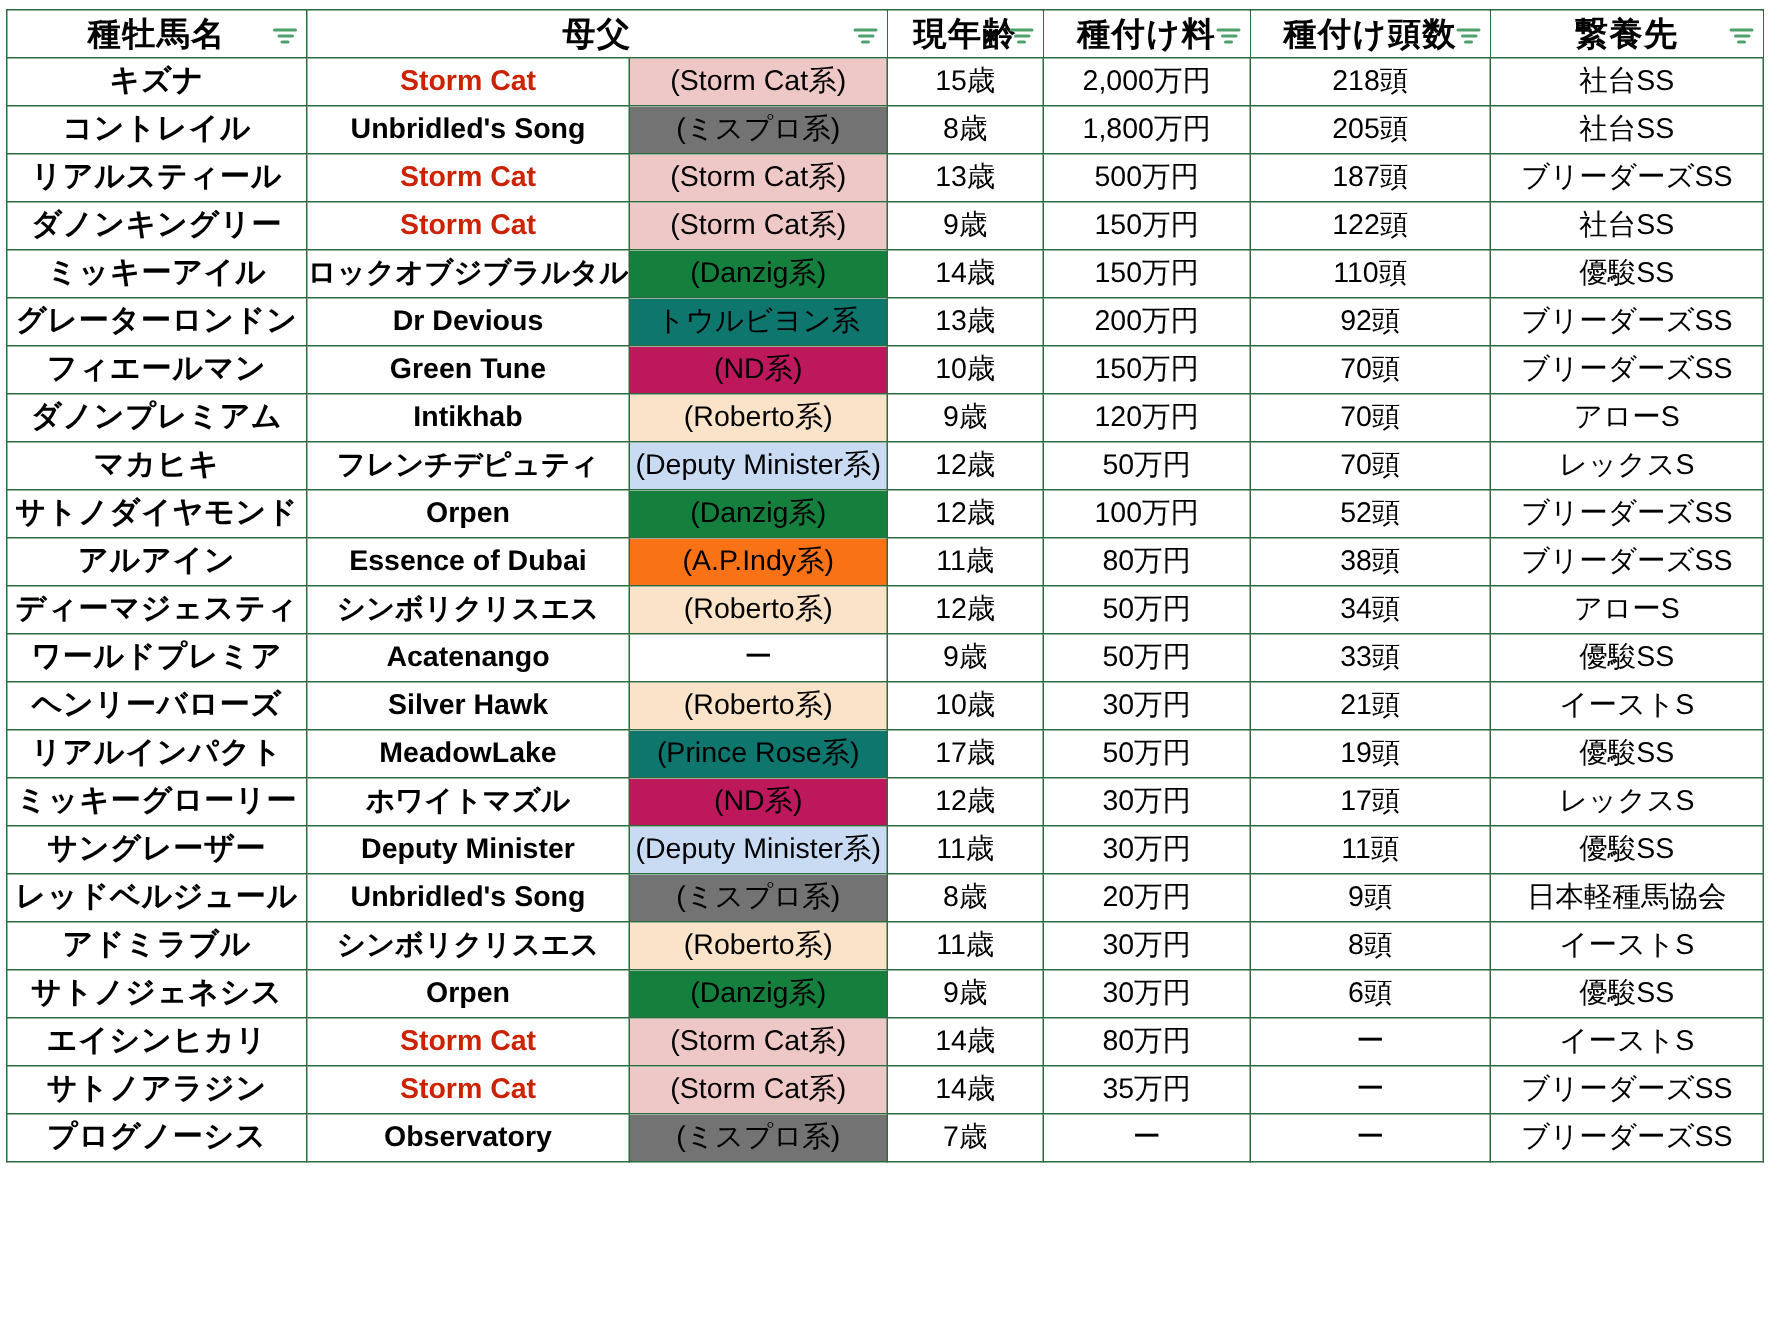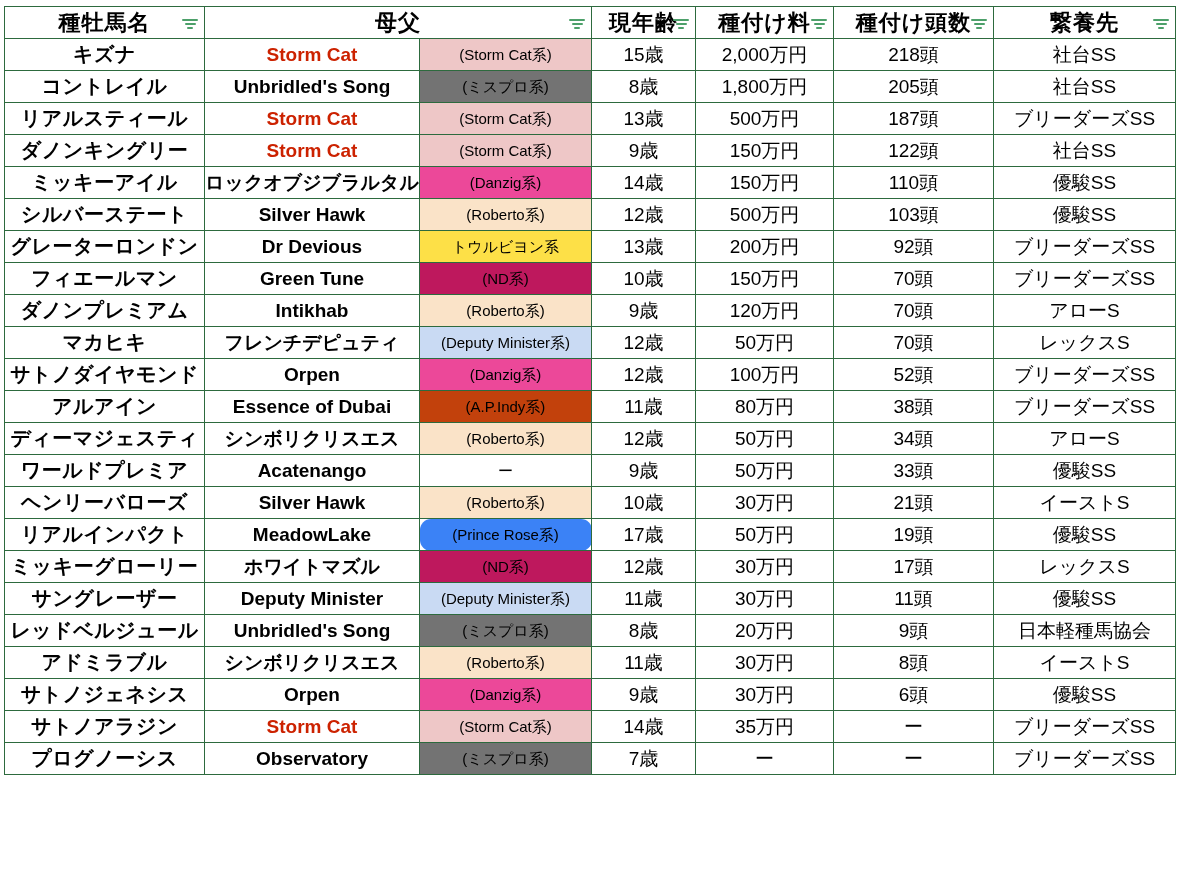--- a/index.html
+++ b/index.html
@@ -93,35 +93,35 @@
   }
   td.sire {
     font-size: 19px;
     font-weight: bold;
   }
   td.sire.storm {
     color: #cc2200;
     font-weight: bold;
   }
   td.line {
-    font-size: 15px;
+    font-size: 19px;
   }
   td.age, td.fee, td.mares, td.farm {
     font-size: 19px;
   }
   
   .bg-stormcat { background: #eec7c7; }
   .bg-mispro   { background: #737373; }
-  .bg-danzig   { background: #ec4899; }
+  .bg-danzig   { background: #15803d; }
   .bg-roberto  { background: #fae3c8; }
   .bg-nd       { background: #be185d; }
   .bg-deputy   { background: #c9daf3; }
-  .bg-turbillon{ background: #fde047; }
-  .bg-apindy   { background: #c2410c; }
-  .bg-princerose { background: #3b82f6; border-radius: 11px; }
+  .bg-turbillon{ background: #0f766e; }
+  .bg-apindy   { background: #f97316; }
+  .bg-princerose { background: #0f766e; }
   .bg-none     { background: #ffffff; }
 </style>
 </head>
 <body>
 
 <div class="sheet">
   <table class="grid">
     <colgroup>
       <col class="c0">
         <col class="c1">
@@ -235,29 +235,20 @@
         <tr>
           <td class="name">ミッキーアイル</td>
           <td class="sire">ロックオブジブラルタル</td>
           <td class="line bg-danzig">(Danzig系)</td>
           <td class="age">14歳</td>
           <td class="fee">150万円</td>
           <td class="mares">110頭</td>
           <td class="farm">優駿SS</td>
         </tr>
         <tr>
-          <td class="name">シルバーステート</td>
-          <td class="sire">Silver Hawk</td>
-          <td class="line bg-roberto">(Roberto系)</td>
-          <td class="age">12歳</td>
-          <td class="fee">500万円</td>
-          <td class="mares">103頭</td>
-          <td class="farm">優駿SS</td>
-        </tr>
-        <tr>
           <td class="name">グレーターロンドン</td>
           <td class="sire">Dr Devious</td>
           <td class="line bg-turbillon">トウルビヨン系</td>
           <td class="age">13歳</td>
           <td class="fee">200万円</td>
           <td class="mares">92頭</td>
           <td class="farm">ブリーダーズSS</td>
         </tr>
         <tr>
           <td class="name">フィエールマン</td>
@@ -379,20 +370,29 @@
         <tr>
           <td class="name">サトノジェネシス</td>
           <td class="sire">Orpen</td>
           <td class="line bg-danzig">(Danzig系)</td>
           <td class="age">9歳</td>
           <td class="fee">30万円</td>
           <td class="mares">6頭</td>
           <td class="farm">優駿SS</td>
         </tr>
         <tr>
+          <td class="name">エイシンヒカリ</td>
+          <td class="sire storm">Storm Cat</td>
+          <td class="line bg-stormcat">(Storm Cat系)</td>
+          <td class="age">14歳</td>
+          <td class="fee">80万円</td>
+          <td class="mares">ー</td>
+          <td class="farm">イーストS</td>
+        </tr>
+        <tr>
           <td class="name">サトノアラジン</td>
           <td class="sire storm">Storm Cat</td>
           <td class="line bg-stormcat">(Storm Cat系)</td>
           <td class="age">14歳</td>
           <td class="fee">35万円</td>
           <td class="mares">ー</td>
           <td class="farm">ブリーダーズSS</td>
         </tr>
         <tr>
           <td class="name">プログノーシス</td>

